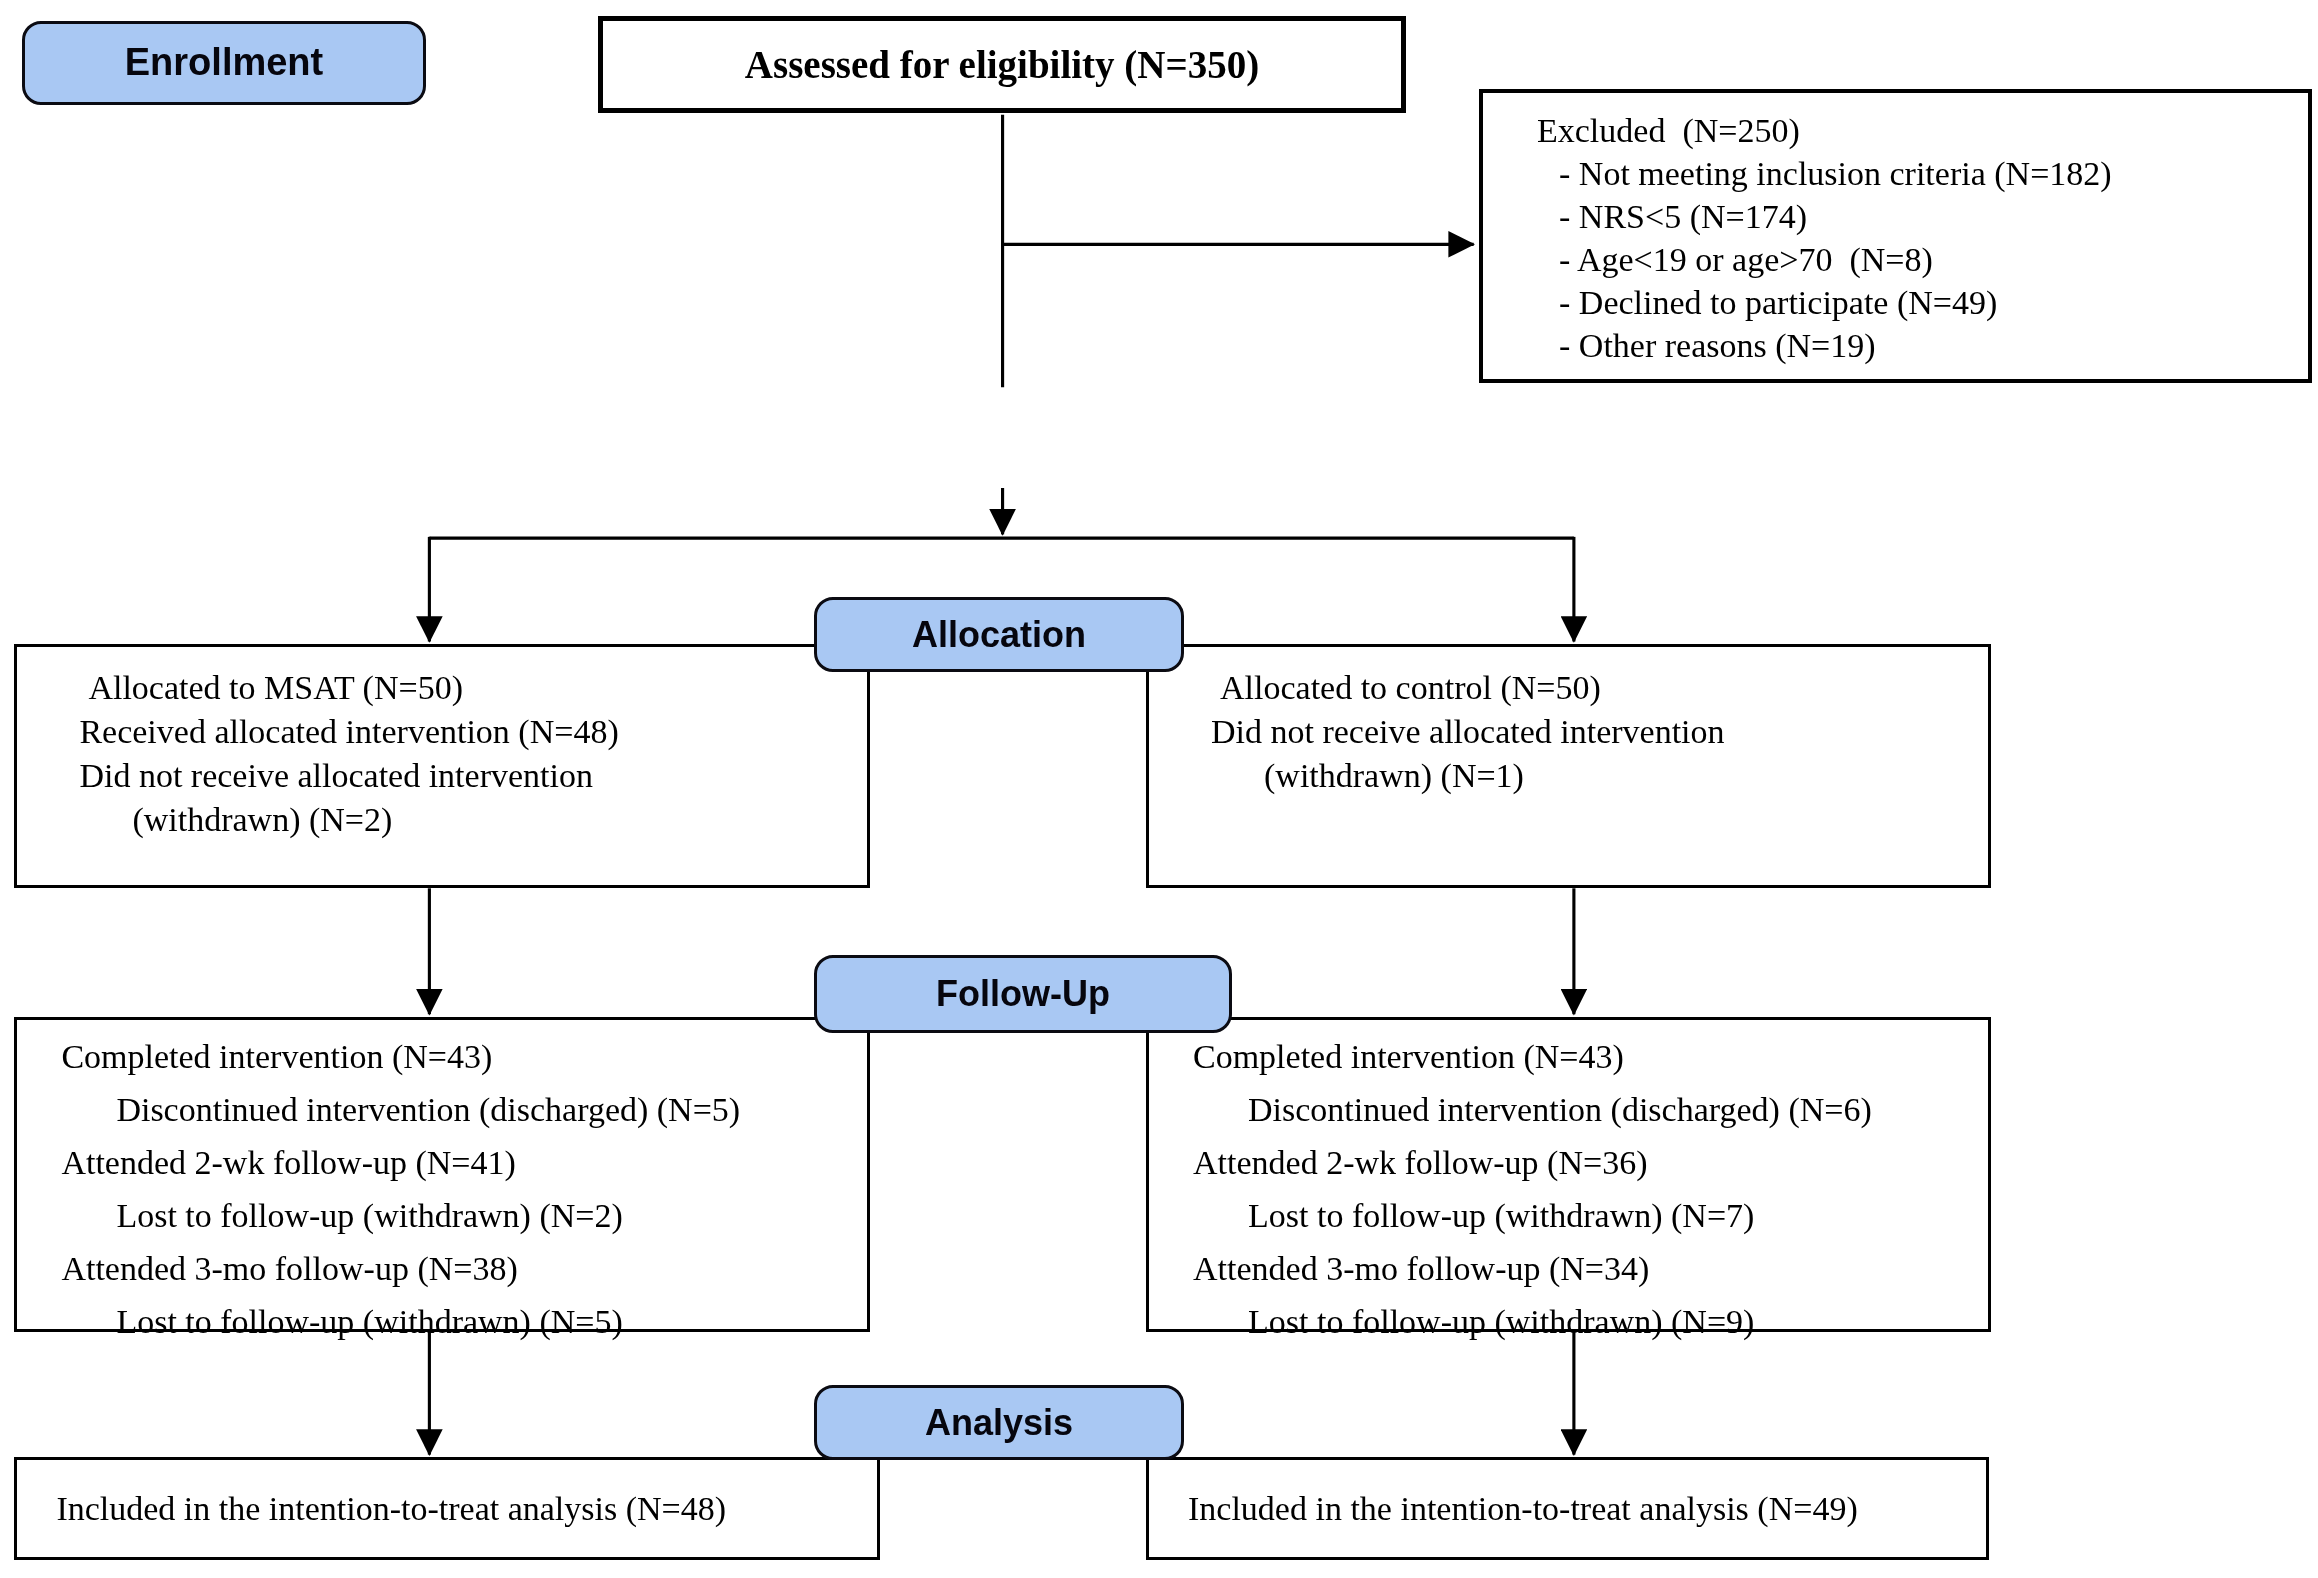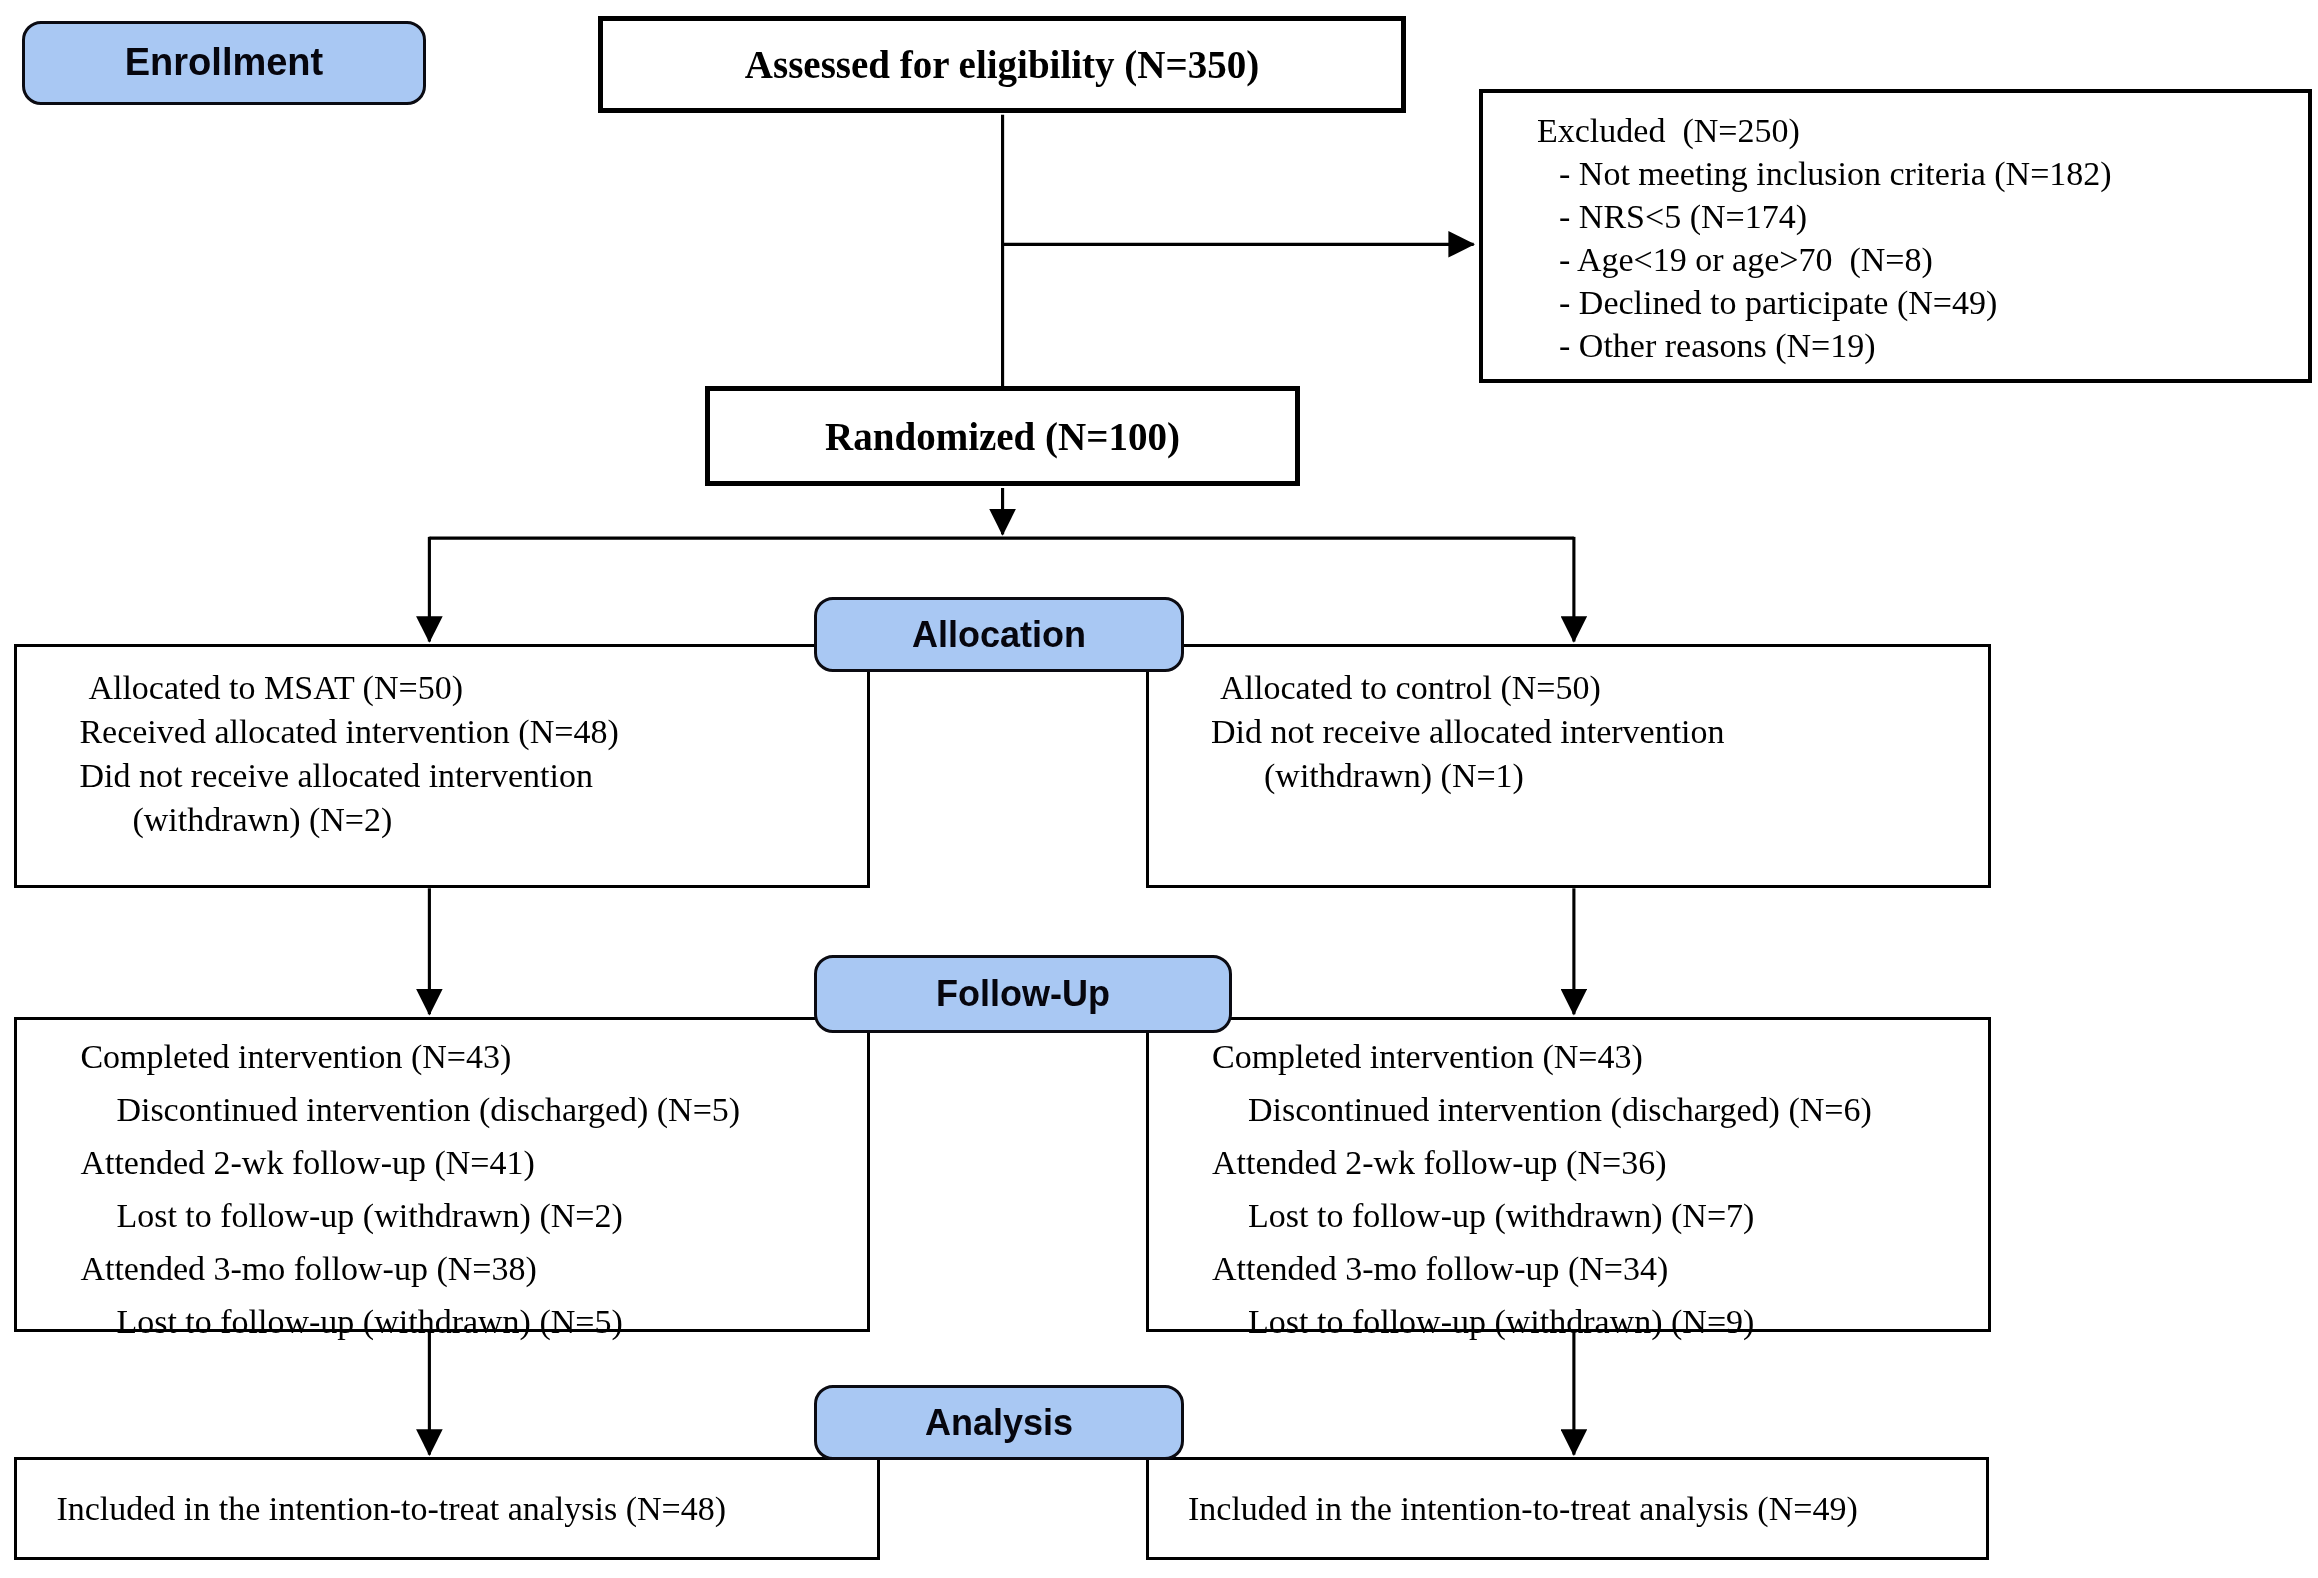--- a/index.html
+++ b/index.html
@@ -60,21 +60,21 @@
   #box-randomized { left: 705px; top: 386px;  width: 595px;  height: 100px; }
 
   #box-alloc-msat    { left: 14.4px;   top: 644px; width: 856px; height: 244px; padding-top: 19px; z-index: 1; }
   #box-alloc-control { left: 1146px; top: 644px; width: 845px; height: 244px; padding-top: 19px; z-index: 1; }
   .allocbox .textline       { padding-left: 71px; }
   .allocbox .textline.ind1  { padding-left: 62px; }
   .allocbox .textline.ind2  { padding-left: 115px; }
 
   #box-fu-msat    { left: 14.4px;   top: 1017px; width: 856px; height: 315px; padding-top: 10px; z-index: 1; }
   #box-fu-control { left: 1146px; top: 1017px; width: 845px; height: 315px; padding-top: 10px; z-index: 1; }
-  .fubox .textline      { line-height: 53px; padding-left: 63px; }
+  .fubox .textline      { line-height: 53px; padding-left: 44px; }
   .fubox .textline.ind1 { padding-left: 99px; }
 
   #box-an-msat    { left: 14.4px;   top: 1457px; width: 866px; height: 103px; display: flex; align-items: center; z-index: 1; }
   #box-an-control { left: 1146px; top: 1457px; width: 843px; height: 103px; display: flex; align-items: center; z-index: 1; }
   .anbox .textline { padding-left: 39px; }
 
   #arrow-layer {
     position: absolute;
     left: 0; top: 0;
     width: 2319px; height: 1578px;
@@ -124,23 +124,20 @@
 
   <div class="flowbox" id="box-excluded">
     <div class="textline title">Excluded  (N=250)</div>
     <div class="textline">- Not meeting inclusion criteria (N=182)</div>
     <div class="textline">- NRS&lt;5 (N=174)</div>
     <div class="textline">- Age&lt;19 or age&gt;70  (N=8)</div>
     <div class="textline">- Declined to participate (N=49)</div>
     <div class="textline">- Other reasons (N=19)</div>
   </div>
 
-  <div class="flowbox headerbox" id="box-randomized">
-    <span>Randomized (N=100)</span>
-  </div>
 
   <div class="flowbox allocbox" id="box-alloc-msat">
     <div class="textline">Allocated to MSAT (N=50)</div>
     <div class="textline ind1">Received allocated intervention (N=48)</div>
     <div class="textline ind1">Did not receive allocated intervention</div>
     <div class="textline ind2">(withdrawn) (N=2)</div>
   </div>
   <div class="flowbox allocbox" id="box-alloc-control">
     <div class="textline">Allocated to control (N=50)</div>
     <div class="textline ind1">Did not receive allocated intervention</div>

